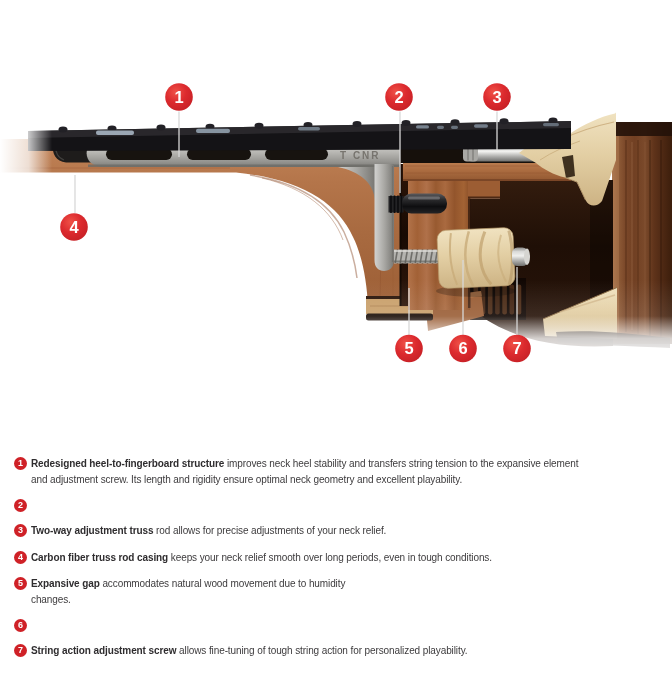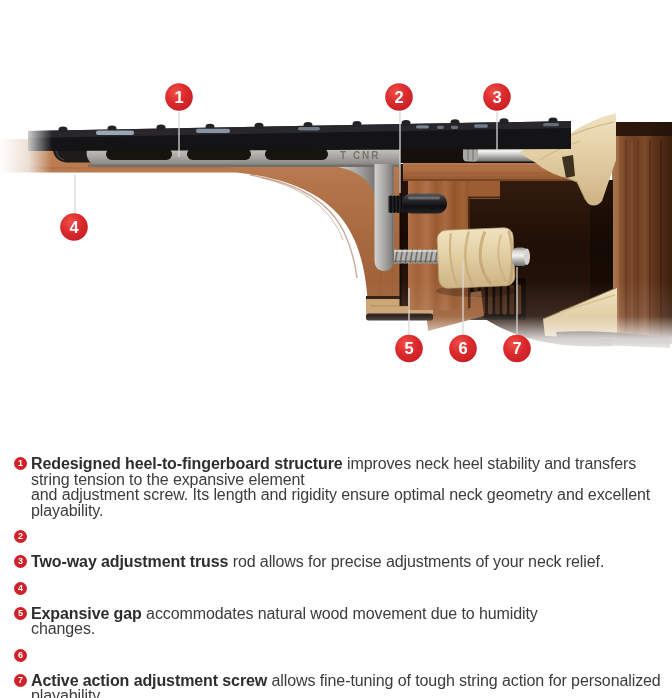--- a/index.html
+++ b/index.html
@@ -7,21 +7,21 @@
        font-family:"Liberation Sans",sans-serif;-webkit-font-smoothing:antialiased;}
   .stage{position:absolute;left:0;top:0;width:672px;height:698px;}
   svg{display:block;}
 
   
   .legend{position:absolute;left:14px;top:456px;width:648px;}
   .legend-item{display:flex;align-items:flex-start;margin-bottom:11px;}
   .legend-badge{flex:0 0 13px;width:13px;height:13px;border-radius:50%;
       background:#cf2127;color:#fff;font-size:9px;font-weight:bold;line-height:13px;
       text-align:center;margin-top:1px;}
-  .legend-text{margin-left:4px;font-size:16px;line-height:15.5px;color:#3d3b3d;
+  .legend-text{margin-left:4px;font-size:10px;line-height:15.5px;color:#3d3b3d;
       letter-spacing:-0.1px;white-space:pre-wrap;}
   .legend-text b{font-weight:bold;color:#2f2d2f;}
 </style>
 </head>
 <body>
 
 <div class="stage">
 
 <svg width="672" height="430" viewBox="0 0 672 430">
   <defs>
@@ -314,28 +314,29 @@
   </div>
   <div class="legend-item">
     <span class="legend-badge">2</span>
   </div>
   <div class="legend-item">
     <span class="legend-badge">3</span>
     <span class="legend-text"><b>Two-way adjustment truss</b><span> rod allows for precise adjustments of your neck relief.</span></span>
   </div>
   <div class="legend-item">
     <span class="legend-badge">4</span>
+    <span class="legend-text"><b>Carbon fiber truss rod casing</b><span> keeps your neck relief smooth over long periods, even in tough conditions.</span></span>
   </div>
   <div class="legend-item">
     <span class="legend-badge">5</span>
     <span class="legend-text"><b>Expansive gap</b><span> accommodates natural wood movement due to humidity
 changes.</span></span>
   </div>
   <div class="legend-item">
     <span class="legend-badge">6</span>
   </div>
   <div class="legend-item">
     <span class="legend-badge">7</span>
-    <span class="legend-text"><b>Active action adjustment screw</b><span> allows fine-tuning of tough string action for personalized playability.</span></span>
+    <span class="legend-text"><b>String action adjustment screw</b><span> allows fine-tuning of tough string action for personalized playability.</span></span>
   </div>
 </div>
 
 </div>
 
 </body></html>

